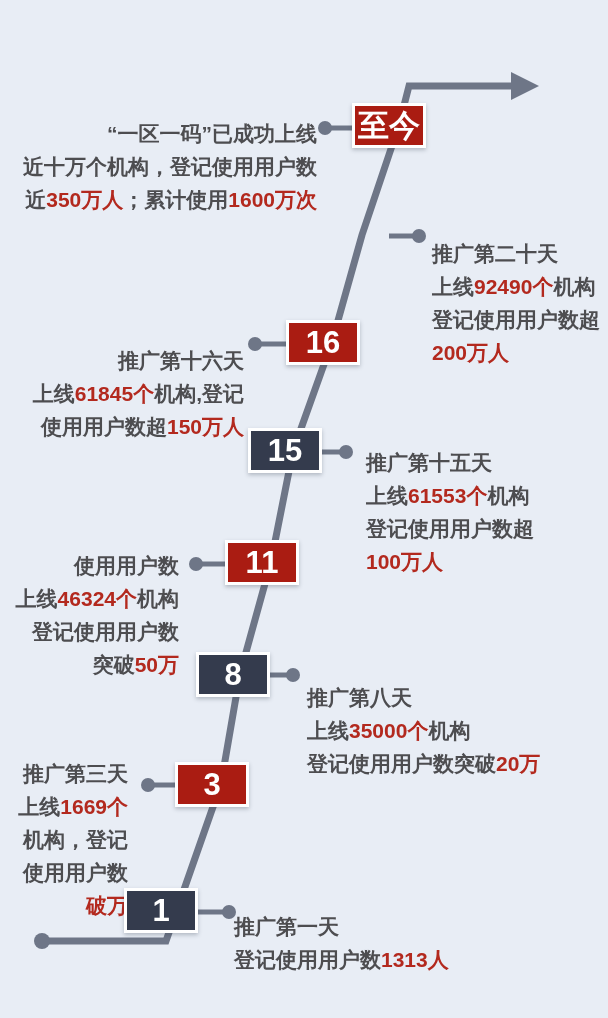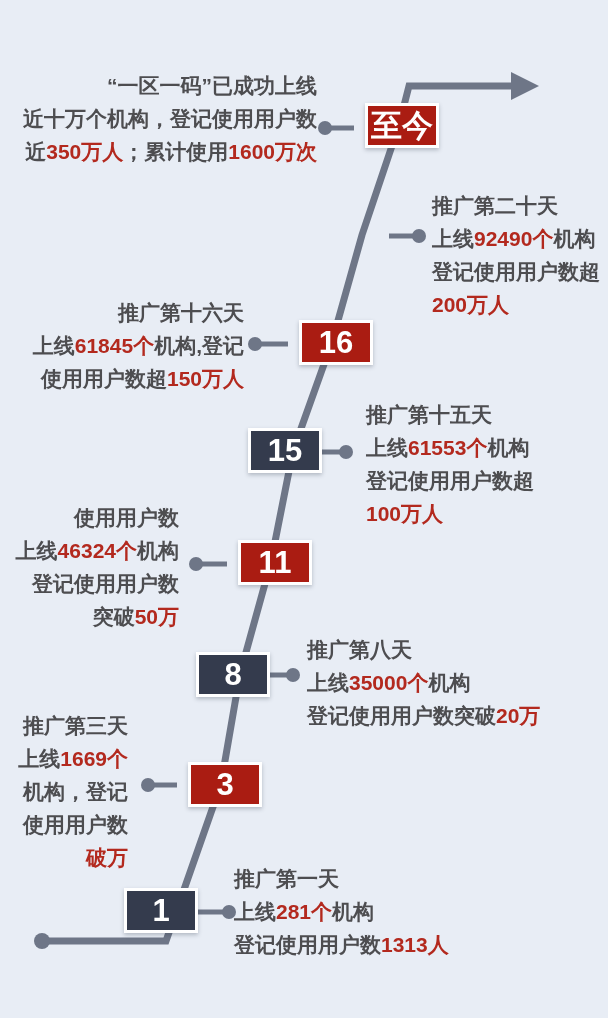--- a/index.html
+++ b/index.html
@@ -13,28 +13,28 @@
   .tl-stub{fill:none;stroke:var(--line,#6e7687);stroke-width:5;}
   .tl-dot{fill:var(--line,#6e7687);}
   .tl-arrow{fill:var(--line,#6e7687);}
   .box{
     position:absolute;z-index:3;width:68px;height:39px;
     border:3px solid var(--white,#ffffff);
     display:flex;align-items:center;justify-content:center;
     box-shadow:0 2px 4px rgba(40,50,70,.28);
   }
   .box.navy{background:var(--navy,#343b4d);}
-  .box.red{background:var(--red,#aa1c12);margin-left:13px;}
+  .box.red{background:var(--red,#aa1c12);}
   .box-label{
     color:var(--white,#ffffff);font-weight:800;font-size:31px;line-height:1;
     letter-spacing:0px;white-space:nowrap;
   }
   .note{
     position:absolute;z-index:2;font-weight:700;font-size:21px;line-height:33px;
-    color:var(--text,#4d4d50);white-space:nowrap;
+    color:var(--text,#4d4d50);white-space:nowrap;margin-top:48px;
   }
   .note.align-right{text-align:right;}
   .hl{color:var(--red_text,#b3291e);text-align:right;}
 </style>
 </head>
 <body>
 
 <div class="stage">
 
   <svg class="timeline-svg" width="608" height="1018" viewBox="0 0 608 1018">
@@ -84,21 +84,20 @@
   </div>
   <div class="box red" style="left:286px;top:320px">
     <span class="box-label">16</span>
   </div>
   <div class="box red" style="left:352px;top:103px">
     <span class="box-label">至今</span>
   </div>
 
   <div class="note" style="left:234px;top:862px">
     <div><span>推广第一天</span></div>
-    <div><span>上线</span><span class="hl">281个</span><span>机构</span></div>
     <div><span>登记使用用户数</span><span class="hl">1313人</span></div>
   </div>
 
   <div class="note align-right" style="right:480px;top:709px">
     <div><span>推广第三天</span></div>
     <div><span>上线</span><span class="hl">1669个</span></div>
     <div><span>机构，登记</span></div>
     <div><span>使用用户数</span></div>
     <div><span class="hl">破万</span></div>
   </div>

